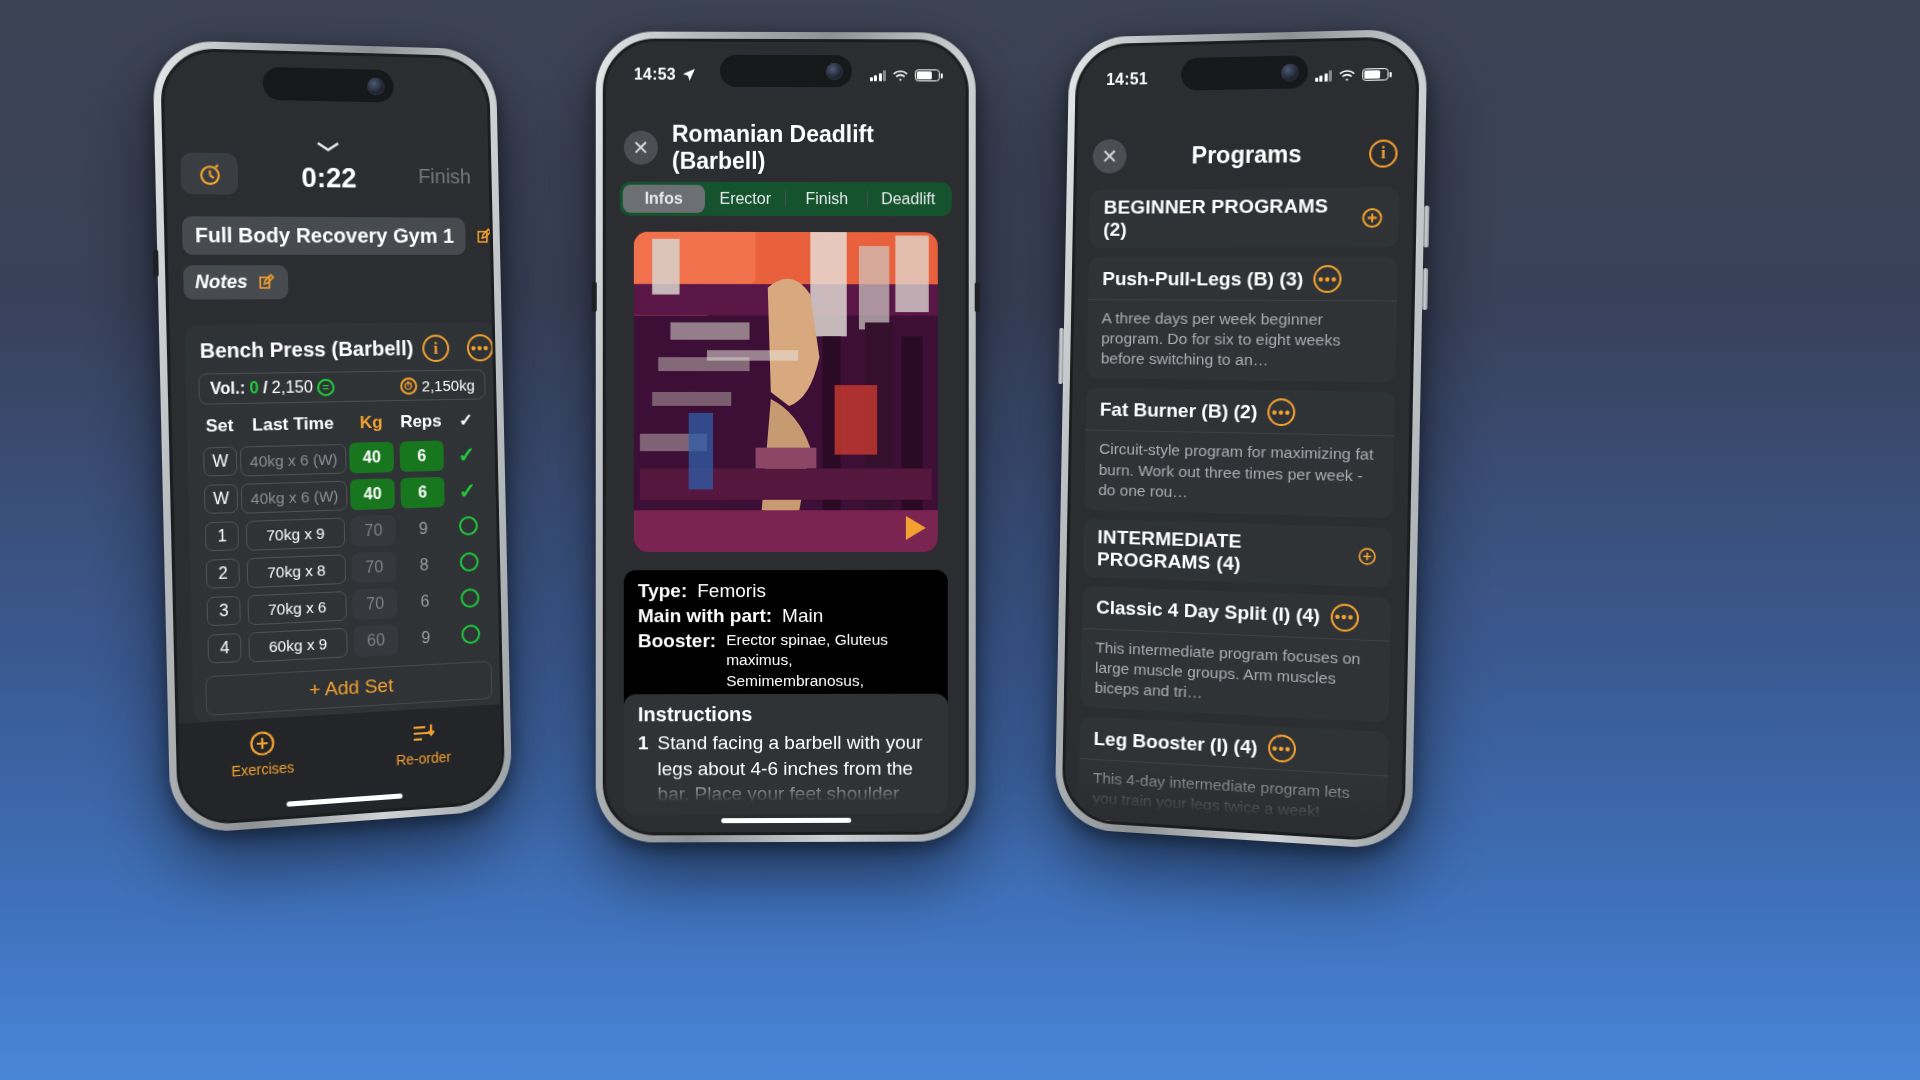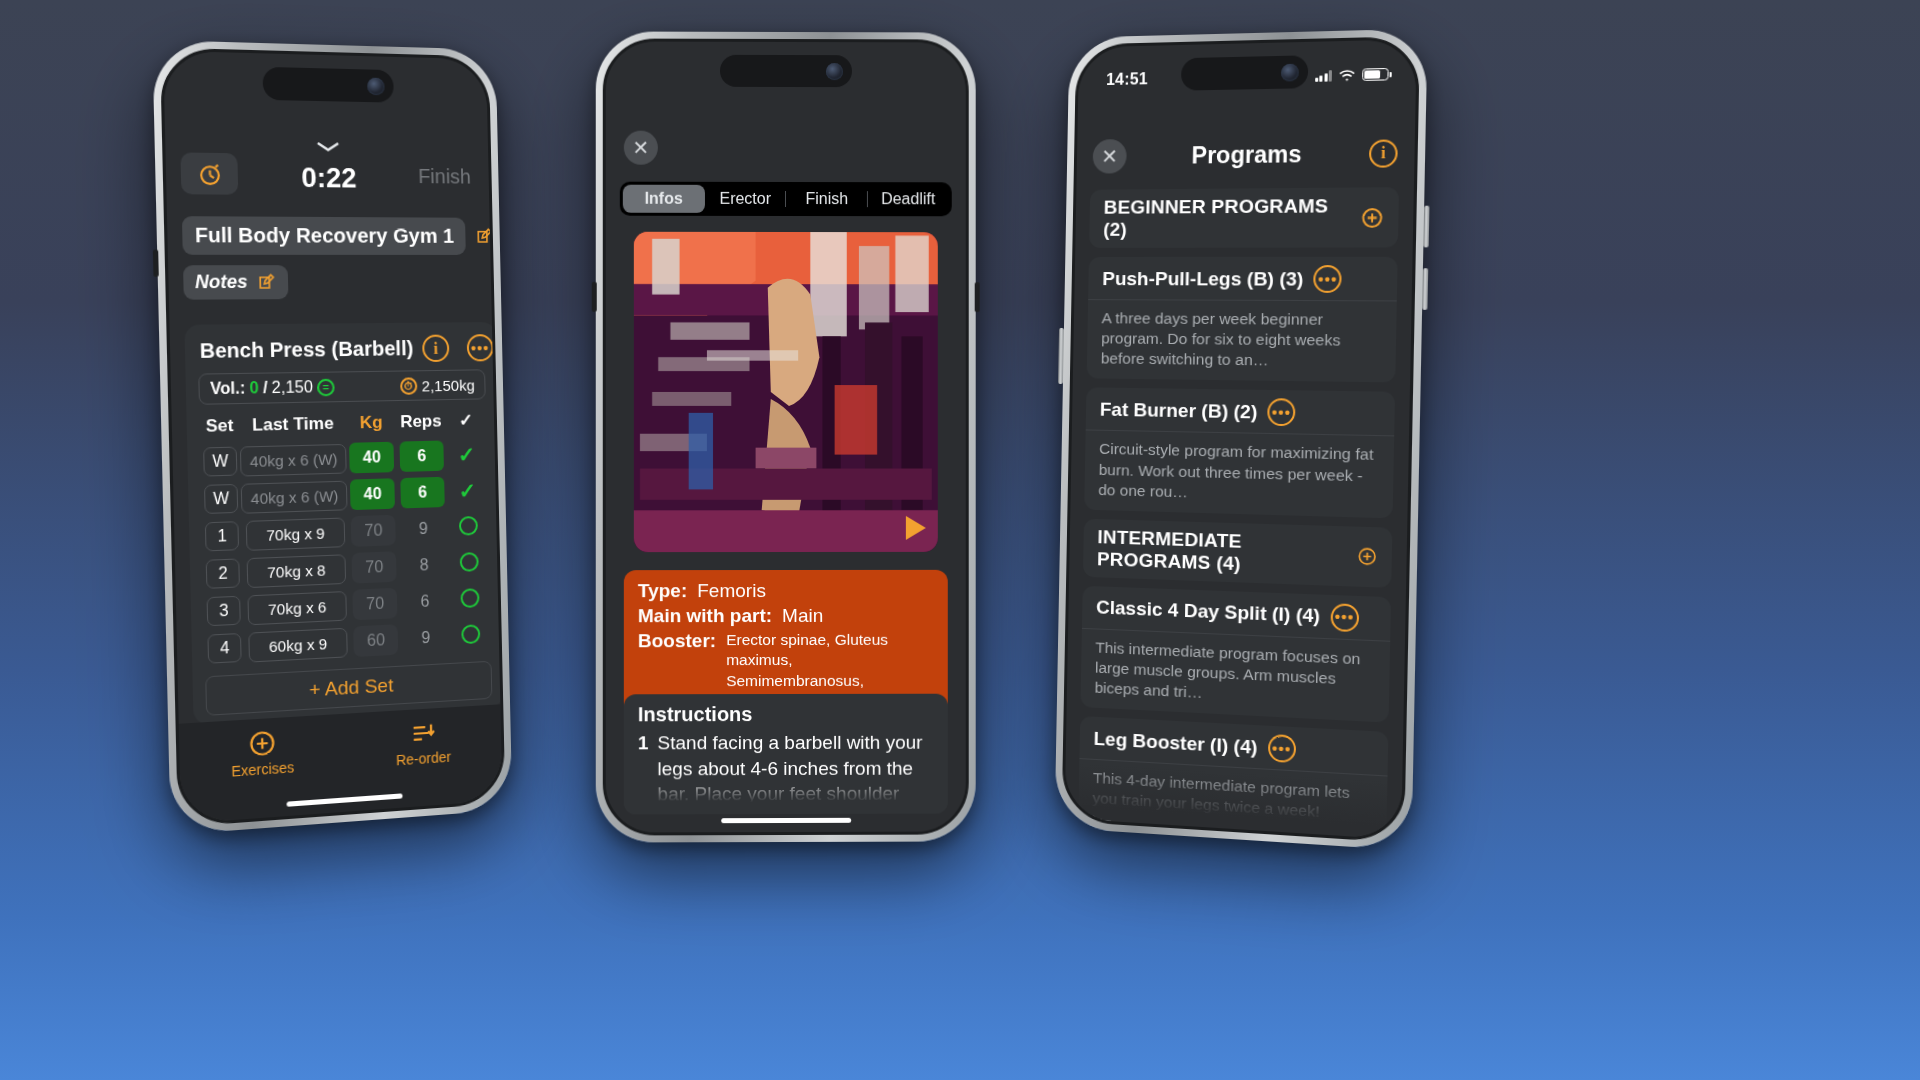--- a/index.html
+++ b/index.html
@@ -210,21 +210,21 @@
     display: flex; align-items: center; gap: 14px; padding: 0 18px;
   }
   .x-btn {
     width: 34px; height: 34px; border-radius: 50%; background: #4b4e52;
     display: flex; align-items: center; justify-content: center;
     font-size: 20px; color: #d7dadd; flex: none;
   }
   #p2 .nav-title { font-size: 23px; font-weight: 700; }
   #p2 .tabs {
     position: absolute; top: 140px; left: 14px; right: 14px;
-    background: #000000; border-radius: 10px; display: flex; padding: 3px;
+    background: #14532d; border-radius: 10px; display: flex; padding: 3px;
     height: 34px;
   }
   #p2 .tabs .tab {
     flex: 1; text-align: center; font-size: 16px; line-height: 28px;
     border-radius: 8px; color: #e7eaed; position: relative;
   }
   #p2 .tabs .tab.active { background: #6c7075; font-weight: 600; }
   #p2 .tabs .tab:not(.active):not(:last-child)::after {
     content:""; position:absolute; right:0; top:6px; bottom:6px; width:1px; background:#4a4d51;
   }
@@ -234,21 +234,21 @@
   }
   #p2 .media .play {
     position: absolute; right: 12px; bottom: 12px;
     width: 0; height: 0;
     border-left: 20px solid #f3a130;
     border-top: 12px solid transparent;
     border-bottom: 12px solid transparent;
   }
   #p2 .infocard {
     position: absolute; top: 528px; left: 18px; right: 18px;
-    background: #c2410c; border-radius: 12px; padding: 10px 14px 12px;
+    background: #000000; border-radius: 12px; padding: 10px 14px 12px;
     font-size: 19px;
   }
   #p2 .irow { display: flex; gap: 10px; align-items: baseline; margin-bottom: 3px; }
   #p2 .ikey { font-weight: 700; white-space: nowrap; }
   #p2 .irow.muscles { align-items: flex-start; }
   #p2 .muscle-vals { font-size: 15.5px; line-height: 1.32; }
   #p2 .instr {
     position: absolute; top: 652px; left: 18px; right: 18px; bottom: 18px;
     background: #303336; border-radius: 12px; padding: 9px 14px 0 14px;
     overflow: hidden;
@@ -458,23 +458,48 @@
 <div class="phone" id="phone2">
   <div class="nub dark" style="left:-4px; top:250px; width:5px; height:30px;"></div>
   <div class="nub dark" style="right:-4px; top:250px; width:5px; height:30px;"></div>
   <div class="phone-inner">
     <div class="screen" id="p2">
 
       <div class="island" style="width:132px;">
         <div class="lens"></div>
       </div>
 
+      <div class="statusbar">
+        <div class="st-left">
+          <span>14:53</span>
+          <svg width="16" height="16" viewBox="0 0 24 24" fill="#fff">
+            <path d="M21 3 L3 11 L10.5 13.5 L13 21 z"></path>
+          </svg>
+        </div>
+        <div class="st-right">
+          <span class="sig">
+              <i></i>
+              <i></i>
+              <i></i>
+              <i></i>
+            </span>
+          <svg width="17" height="13" viewBox="0 0 20 15" fill="none" stroke="#fff" stroke-width="1.9">
+            <path d="M2 5.2 A12 12 0 0 1 18 5.2"></path>
+              <path d="M5 8.4 A8 8 0 0 1 15 8.4"></path>
+              <circle cx="10" cy="12.2" r="1.3" fill="#fff" stroke="none"></circle>
+          </svg>
+          <span class="batt">
+              <b></b>
+            </span>
+        </div>
+      </div>
 
       <div class="nav">
         <div class="x-btn">✕</div>
+        <div class="nav-title">Romanian Deadlift (Barbell)</div>
       </div>
 
       <div class="tabs" id="p2-tabs">
           <div class="tab active">Infos</div>
           <div class="tab">Erector</div>
           <div class="tab">Finish</div>
           <div class="tab">Deadlift</div>
         </div>
 
       <div class="media">

